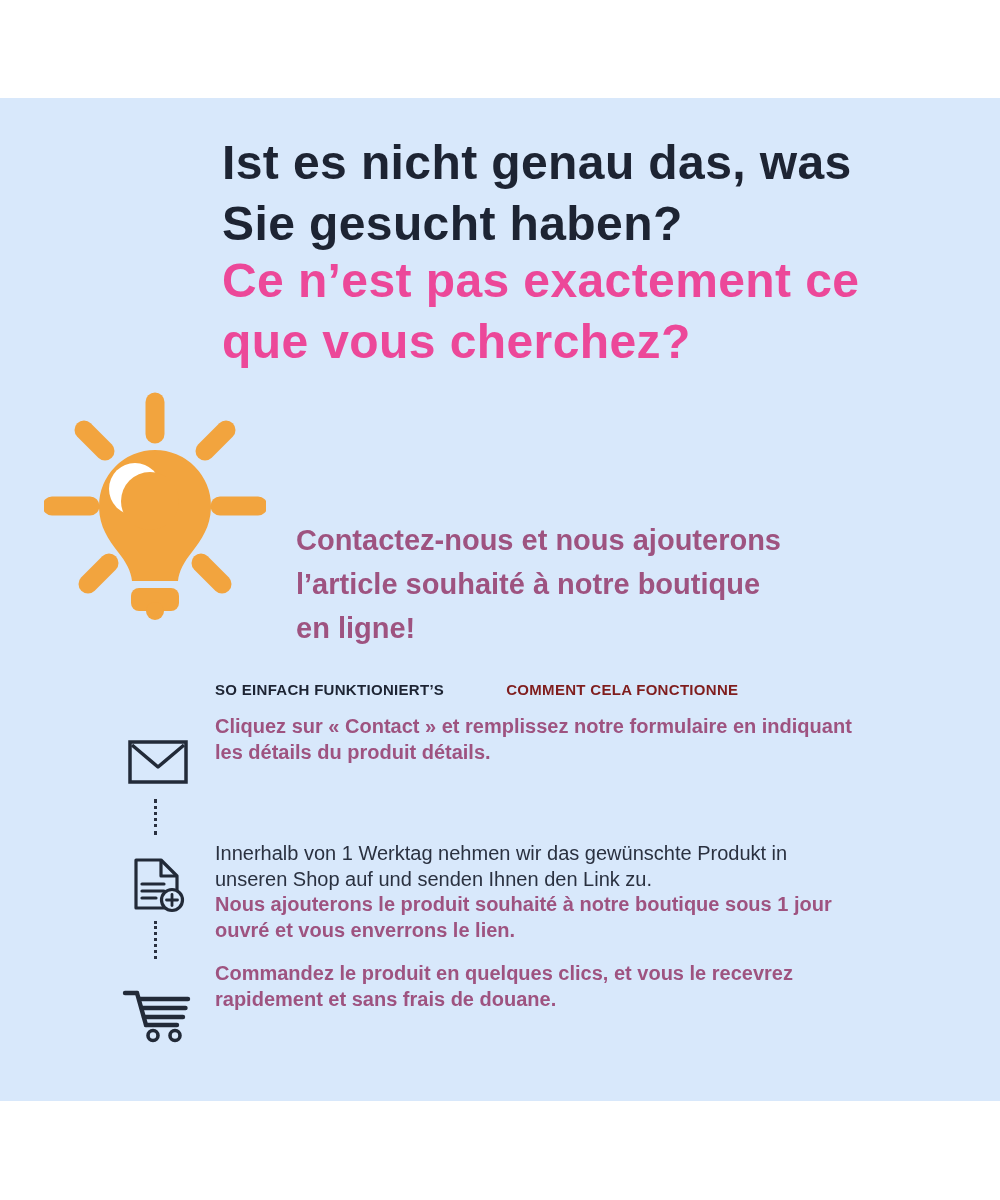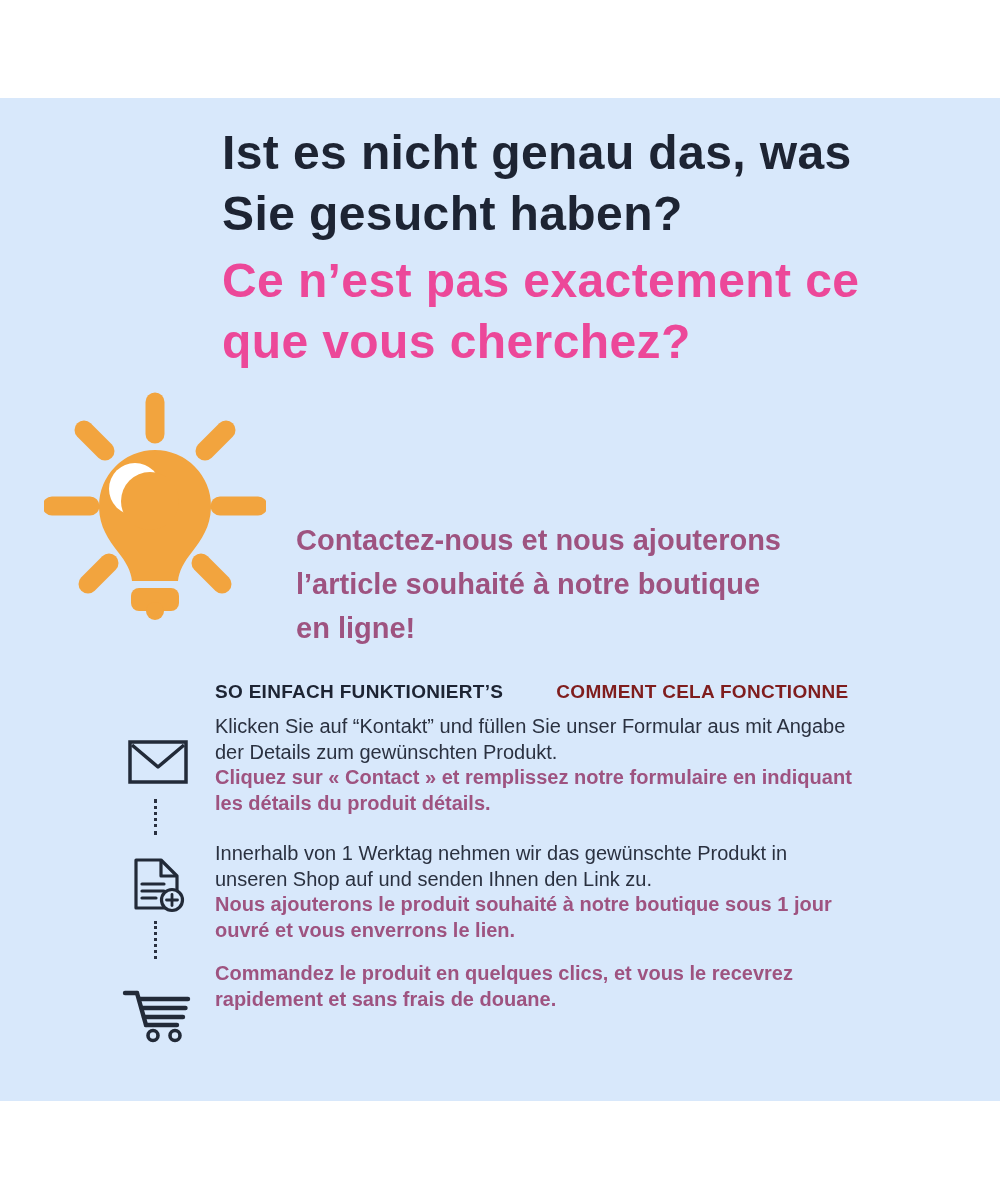--- a/index.html
+++ b/index.html
@@ -2,34 +2,34 @@
 <html><head>
 <meta charset="utf-8">
 <style>
   * { margin:0; padding:0; box-sizing:border-box; }
   html,body { width:1000px; height:1200px; background:#ffffff; }
   body { font-family:"Liberation Sans", sans-serif; }
   .canvas { position:relative; width:1000px; height:1200px; background:#ffffff; overflow:hidden; }
   .panel { position:absolute; left:0; top:98px; width:1000px; height:1003px; background:#d8e8fb; }
   .pre { white-space:pre-line; }
 
-  .title-de { position:absolute; left:222px; top:122px; width:740px;
+  .title-de { position:absolute; left:222px; top:132px; width:740px;
     font-size:48px; font-weight:700; line-height:61px; letter-spacing:0.4px; color:#1d2433; }
   .title-fr { position:absolute; left:222px; top:250px; width:740px;
     font-size:48px; font-weight:700; line-height:61px; letter-spacing:0.4px; color:#ec4899; }
 
   .bulb { position:absolute; left:44px; top:392px; width:222px; height:232px; }
 
   .intro-de { position:absolute; left:296px; top:386px; width:660px;
     font-size:29px; font-weight:600; line-height:44px; color:#1d2433; }
   .intro-fr { position:absolute; left:296px; top:518px; width:660px;
     font-size:29px; font-weight:700; line-height:44px; color:#9e5380; }
 
-  .section-header { position:absolute; left:215px; top:681px; display:flex; gap:21px;
-    font-size:19px; font-weight:700; letter-spacing:0.3px; }
+  .section-header { position:absolute; left:215px; top:681px; display:flex; gap:30px;
+    font-size:15px; font-weight:700; letter-spacing:0.3px; }
   .section-header .de { color:#1d2433; }
   .section-header .fr { color:#7f1d1d;margin-left:32px; }
 
   .step-text { position:absolute; left:215px; width:745px; font-size:20px; line-height:25.5px; }
   .step-text .de { color:#2a3140; font-weight:400; }
   .step-text .fr { color:#9e5380; font-weight:700; }
   .step1 { top:714px; }
   .step2 { top:841px; }
   .step3 { top:961px; }
 
@@ -81,22 +81,20 @@
     <span class="fr">COMMENT CELA FONCTIONNE</span>
   </div>
 
   <div class="icon-abs envelope">
     <svg width="62" height="46" viewBox="0 0 62 46" fill="none" stroke="#222a38" stroke-width="3.5">
       <rect x="3" y="3" width="56" height="40"></rect>
       <path d="M5,6 L31,28 L57,6" stroke-linejoin="round"></path>
     </svg>
   </div>
   <div class="step-text step1">
-    <div class="de pre">Klicken Sie auf “Kontakt” und füllen Sie unser Formular aus mit Angabe
-der Details zum gewünschten Produkt.</div>
     <div class="fr pre">Cliquez sur « Contact » et remplissez notre formulaire en indiquant
 les détails du produit détails.</div>
   </div>
 
   <div class="dotted dotted1"></div>
 
   <div class="icon-abs docadd">
     <svg width="64" height="62" viewBox="0 0 64 62" fill="none" stroke="#222a38" stroke-width="3.2" stroke-linejoin="round">
       <path d="M11,4 H36 L52,20 V52 H11 Z"></path>
       <path d="M36,4 V20 H52"></path>

